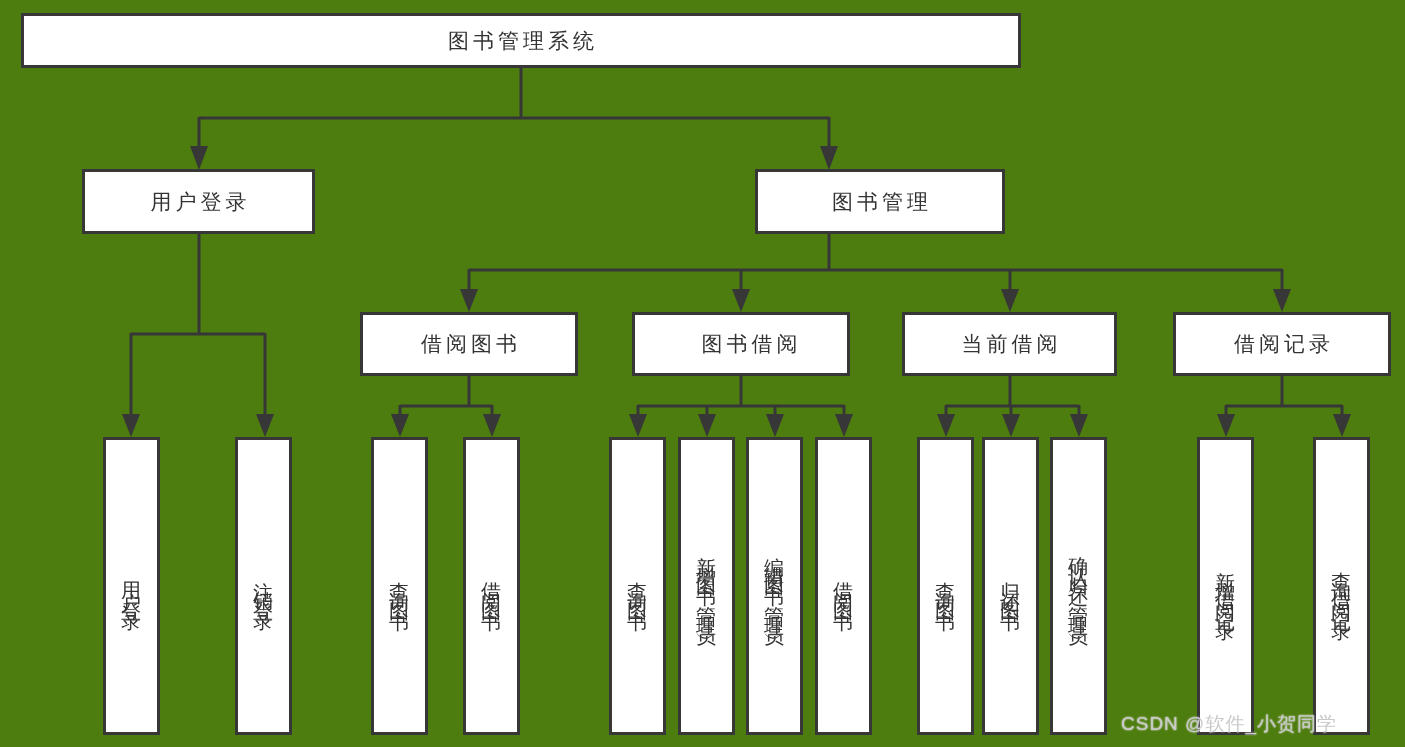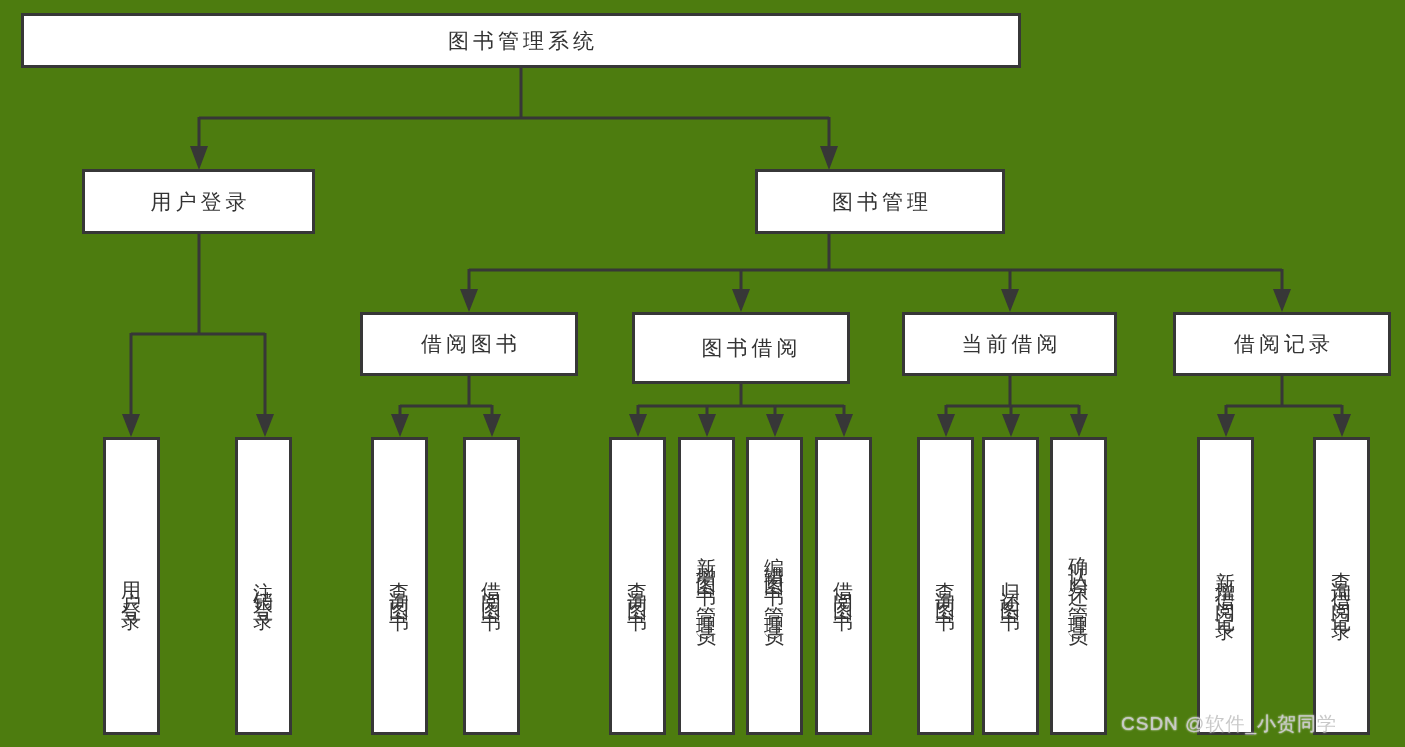--- a/index.html
+++ b/index.html
@@ -47,21 +47,21 @@
     letter-spacing: 10px;
     line-height: 1;
   }
   
   .n-root  { left: 21px;  top: 13px;  width: 1000px; height: 55px; }
   
   .n-login  { left: 82px;  top: 169px; width: 233px; height: 65px; }
   .n-manage { left: 712px; top: 169px; width: 250px; height: 65px; margin-left: 43px; }
   
   .n-recommend { left: 360px;  top: 312px; width: 218px; height: 64px; }
-  .n-borrow    { left: 632px;  top: 312px; width: 218px; height: 72px; padding-left: 17px; }
+  .n-borrow    { left: 632px;  top: 312px; width: 218px; height: 64px; padding-left: 17px; }
   .n-current   { left: 902px;  top: 312px; width: 215px; height: 64px; }
   .n-record    { left: 1173px; top: 312px; width: 218px; height: 64px; }
   
   .leaf { top: 437px; width: 57px; height: 298px; }
   .lf-1  { left: 103px;  }
   .lf-2  { left: 235px;  }
   .lf-3  { left: 371px;  }
   .lf-4  { left: 463px;  }
   .lf-5  { left: 609px;  }
   .lf-6  { left: 678px;  }

